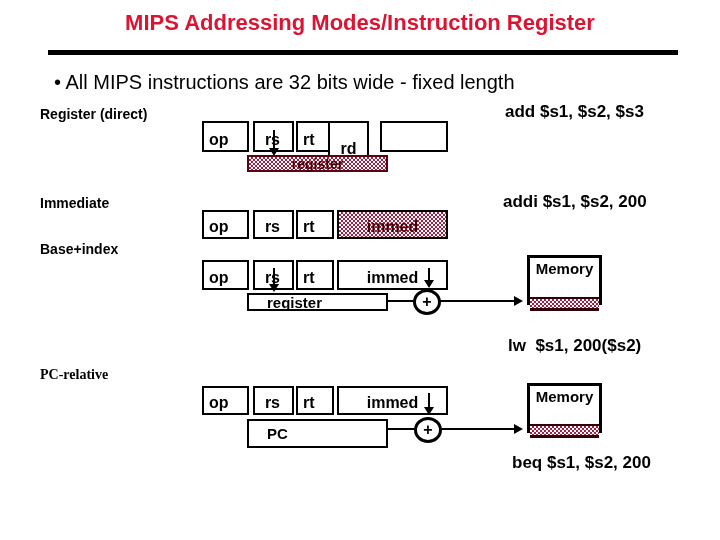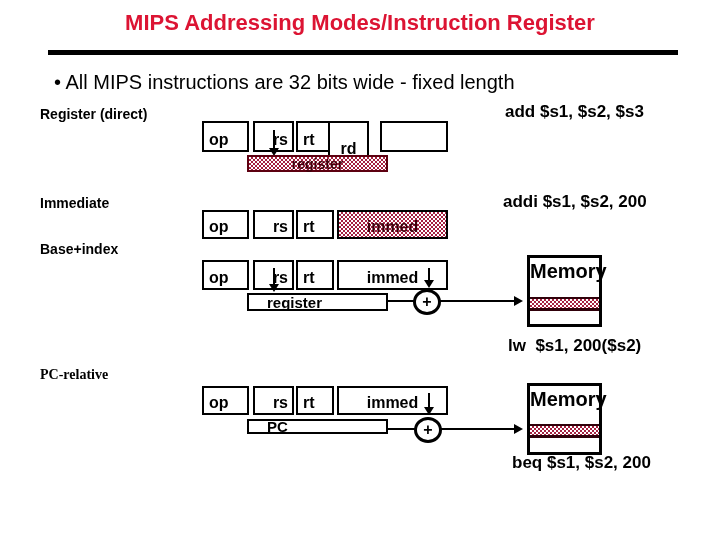--- a/index.html
+++ b/index.html
@@ -23,21 +23,21 @@
   }
   .rowlabel{position:absolute;font-weight:700;font-size:14px;white-space:pre;}
   .instr{position:absolute;font-weight:700;font-size:17px;white-space:pre;}
   .cell{
     position:absolute;box-sizing:border-box;border:2px solid #000;background:#fff;
     display:flex;align-items:flex-end;font-weight:700;font-size:16px;line-height:1.0;
     padding-bottom:2px;
     margin-top:22px;
   }
   .al{justify-content:flex-start;padding-left:5px;}
-  .ar{justify-content:flex-end;padding-right:4px;}
+  .ar{justify-content:flex-end;padding-right:12px;}
   .ac{justify-content:center;}
   .hatch{
     background-color:#fff;
     background-image:
       linear-gradient(45deg,var(--hatch-red) 25%,transparent 25%,transparent 75%,var(--hatch-red) 75%),
       linear-gradient(45deg,var(--hatch-red) 25%,transparent 25%,transparent 75%,var(--hatch-red) 75%);
     background-size:4px 4px;background-position:0 0,2px 2px;
   }
   .hatchtext{color:var(--hatch-text);}
   .hbox{
@@ -62,21 +62,21 @@
     border-top:5px solid transparent;border-bottom:5px solid transparent;
     border-left:9px solid #000;
   }
   .plus-circle{
     position:absolute;box-sizing:border-box;width:28px;height:26px;border:3px solid #000;
     border-radius:50%;background:#fff;display:flex;align-items:center;justify-content:center;
     font-weight:700;font-size:16px;line-height:1;
   }
   .membox{
     position:absolute;box-sizing:border-box;border:3px solid #000;background:#fff;
-    width:75px;height:72px;text-align:center;font-weight:700;font-size:20px;
+    width:75px;height:50px;text-align:center;font-weight:700;font-size:15px;
     padding-top:2px;
   }
   .memband{
     position:absolute;box-sizing:border-box;height:14px;width:69px;
     border-top:2px solid #30000a;border-bottom:3px solid #30000a;
   }
 </style>
 </head>
 <body>
 
@@ -183,21 +183,21 @@
     <div class="cell al" style="left:296px;top:364px;width:38px;height:29px;">
         <span>rt</span>
       </div>
     <div class="cell ac" style="left:337px;top:364px;width:111px;height:29px;">
         <span>immed</span>
       </div>
 
     <div class="vline" style="left:428px;top:393px;height:15px;"></div>
     <div class="ahead-down" style="left:424px;top:407px;"></div>
 
-    <div class="wbox" style="left:247px;top:419px;width:141px;height:15px;">
+    <div class="wbox" style="left:247px;top:419px;width:141px;height:29px;">
         <span>PC</span>
       </div>
     <div class="hline" style="left:387px;top:428px;width:28px;"></div>
 
     <div class="plus-circle" style="left:414px;top:417px;">
         <span>+</span>
       </div>
 
     <div class="hline" style="left:441px;top:428px;width:74px;"></div>
     <div class="ahead-right" style="left:514px;top:424px;"></div>

